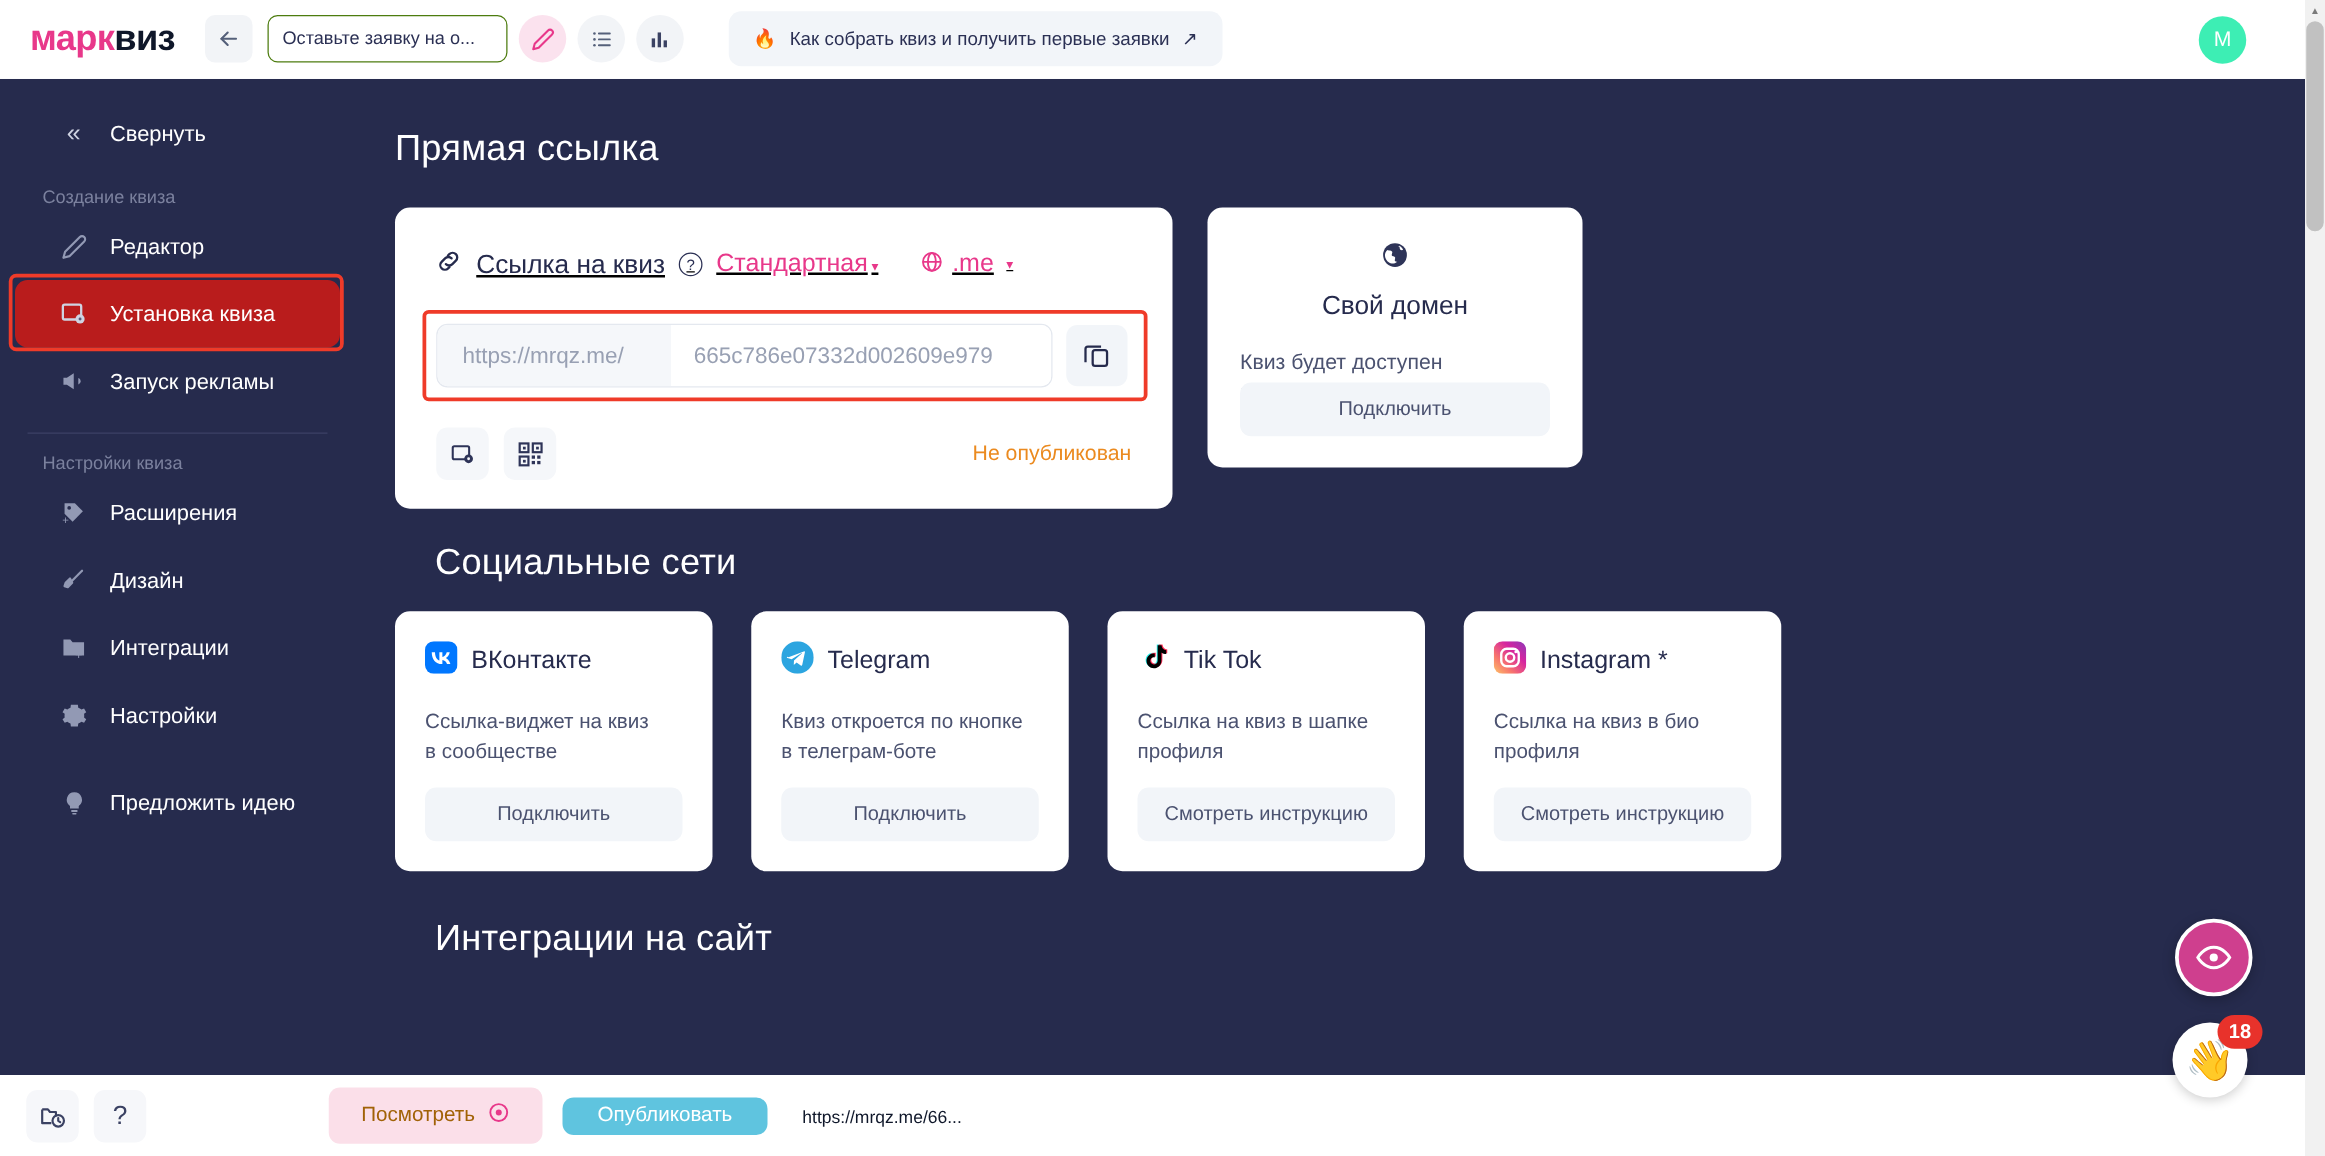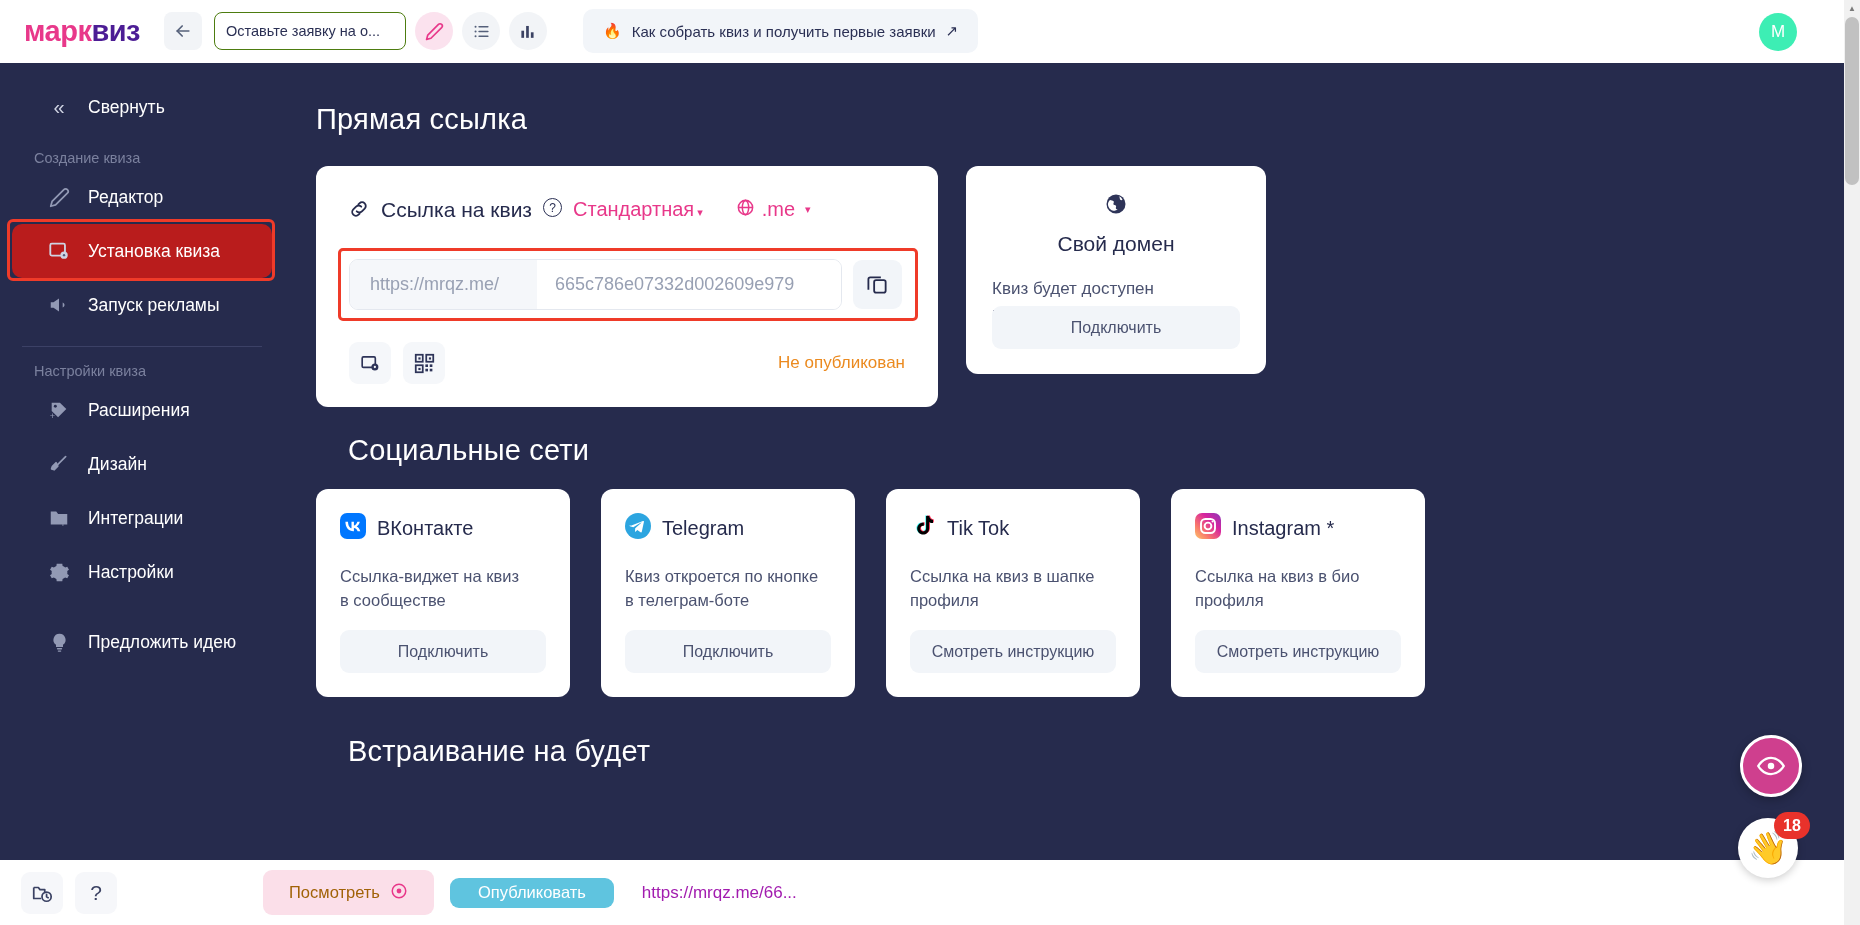--- a/index.html
+++ b/index.html
@@ -13,21 +13,21 @@
   .app { position: relative; width: 1860px; height: 925px; background:#fff; }
 
   
   .topbar {
     position:absolute; top:0; left:0; width:1845px; height:63px;
     background:#ffffff; display:flex; align-items:center; padding:0 18px 0 24px;
     border-bottom:1px solid #ffffff; z-index:5;
   }
   .logo { font-size:29px; font-weight:bold; letter-spacing:-0.5px; color:#e8388a; }
   .logo .l1 { color:#e8388a; }
-  .logo .l2 { color:#4c1d95; }
+  .logo .l2 { color:#0f172a; }
 
   .back-btn {
     width:38px; height:38px; margin-left:24px; border-radius:8px;
     background:#f2f4f7; display:flex; align-items:center; justify-content:center;
     cursor:pointer; color:#55607a;
   }
   .quiz-name {
     margin-left:12px; height:38px; min-width:192px; max-width:192px;
     border:1px solid #4d7c0f; border-radius:8px; background:#fff;
     display:flex; align-items:center; padding:0 11px;
@@ -96,21 +96,21 @@
   }
   .section-title {
     color:#ffffff; font-size:29px; font-weight:400; padding-left:32px; letter-spacing:0.2px;
   }
   .card {
     background:#ffffff; border-radius:12px;
   }
 
   
   .link-card { position:absolute; left:32px; top:103px; width:622px; height:241px; }
-  .lc-head { display:flex; align-items:flex-start; gap:11px; padding:32px 0 0 32px; }
+  .lc-head { display:flex; align-items:center; gap:11px; padding:32px 0 0 32px;text-decoration:underline; }
   .lc-title { font-size:21px; color:#262b4d; }
   .lc-std { font-size:20px; color:#e8388a; cursor:pointer; }
   .lc-caret { font-size:11px; color:#e8388a; margin-left:3px; }
   .lc-me { font-size:20px; color:#e8388a; cursor:pointer; }
   .help-circle {
     width:19px; height:19px; border-radius:50%; border:1.6px solid #2b3054;
     color:#2b3054; font-size:12px; display:flex; align-items:center; justify-content:center;
     cursor:pointer;
   }
   .link-hl {
@@ -176,21 +176,21 @@
     display:flex; align-items:center; justify-content:center; cursor:pointer; color:#3b4263;
   }
   .btn-preview {
     height:45px; padding:0 26px; border-radius:9px; background:#fbdfe9; color:#a16207;
     display:flex; align-items:center; gap:10px; font-size:16.5px; cursor:pointer;
   }
   .btn-publish {
     height:30px; padding:12px 28px; border-radius:9px; background:#5fc4df; color:#ffffff;
     display:flex; align-items:center; font-size:16.5px; cursor:pointer;
   }
-  .f-url { font-size:17px; color:#a21caf; }
+  .f-url { font-size:14px; color:#0f172a; }
 
   
   .fab-eye {
     position:absolute; right:58px; top:735px; width:62px; height:62px; border-radius:50%;
     background:#cf3f8e; border:3px solid #ffffff; display:flex; align-items:center;
     justify-content:center; cursor:pointer; z-index:8;
     box-shadow:0 3px 10px rgba(0,0,0,.25);
   }
   .fab-hand {
     position:absolute; right:62px; top:818px; width:60px; height:60px; border-radius:50%;
@@ -517,21 +517,21 @@
           </span>
           <span class="soc-title">Instagram *</span>
         </div>
         <div class="soc-text" style="white-space:pre-line;">Ссылка на квиз в био
 профиля</div>
         <div class="btn-grey soc-btn">Смотреть инструкцию</div>
       </div>
 
     </div>
 
-    <div class="section-title embed-title">Встраивание на будет</div>
+    <div class="section-title embed-title">Интеграции на сайт</div>
   </div>
 
   <div class="footer">
     <div class="f-sq" style="margin-left:21px;">
       <svg width="22" height="22" viewBox="0 0 24 24" fill="none" stroke="#3b4263" stroke-width="1.9" stroke-linejoin="round">
         <path d="M3 6h5l1.8 2.3H15v4"></path>
           <path d="M3 6v12h8"></path>
         <circle cx="17" cy="16" r="5"></circle>
           <path d="M17 13.6V16l1.7 1.1" stroke-linecap="round"></path>
       </svg>

